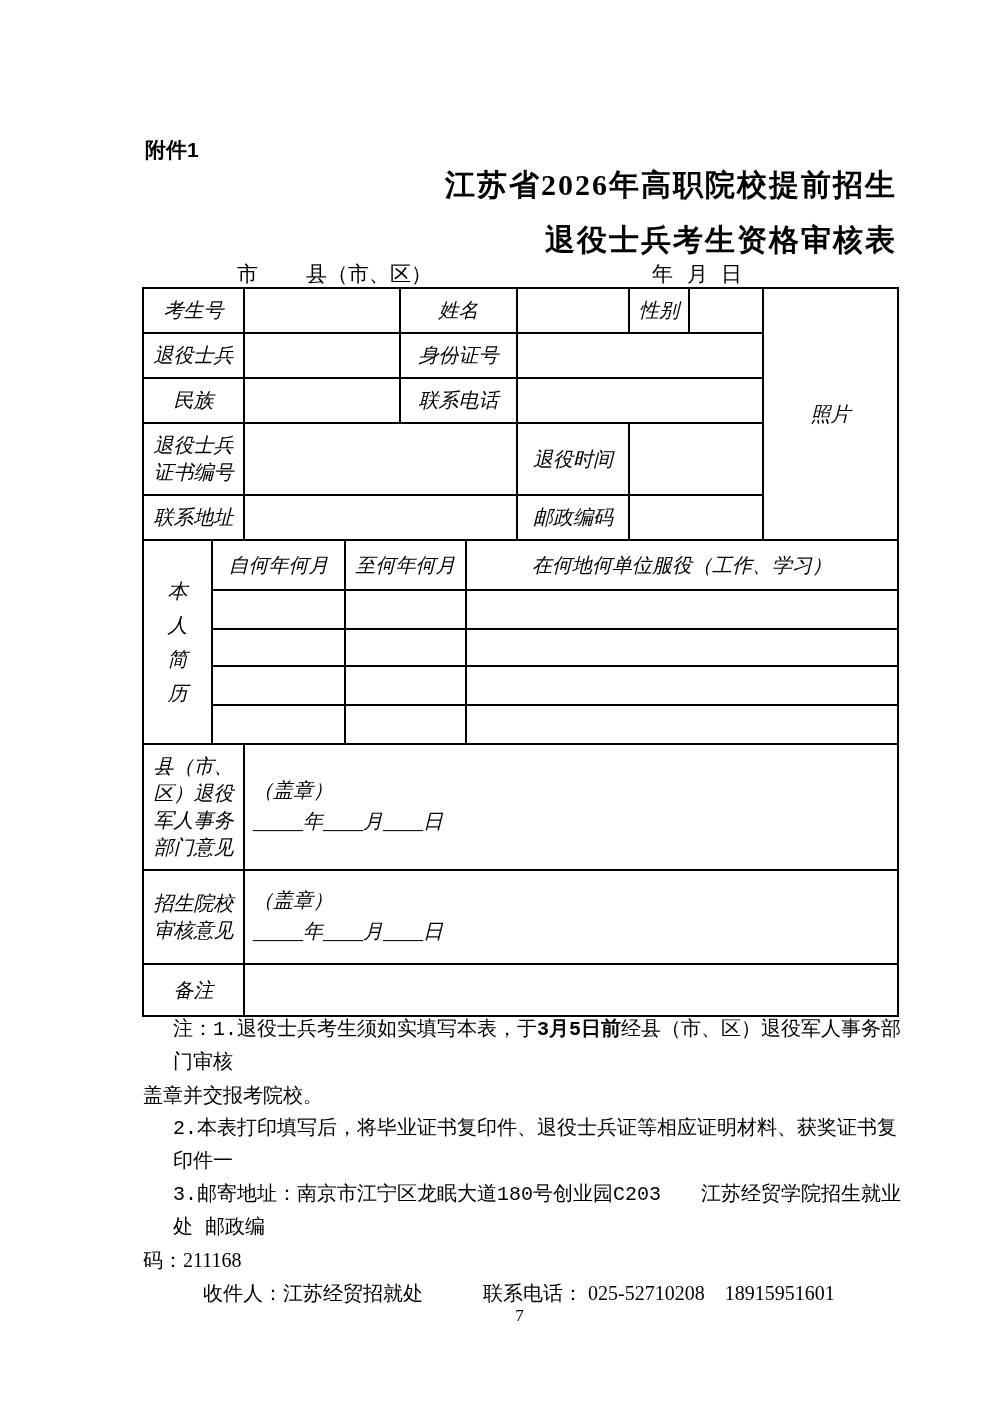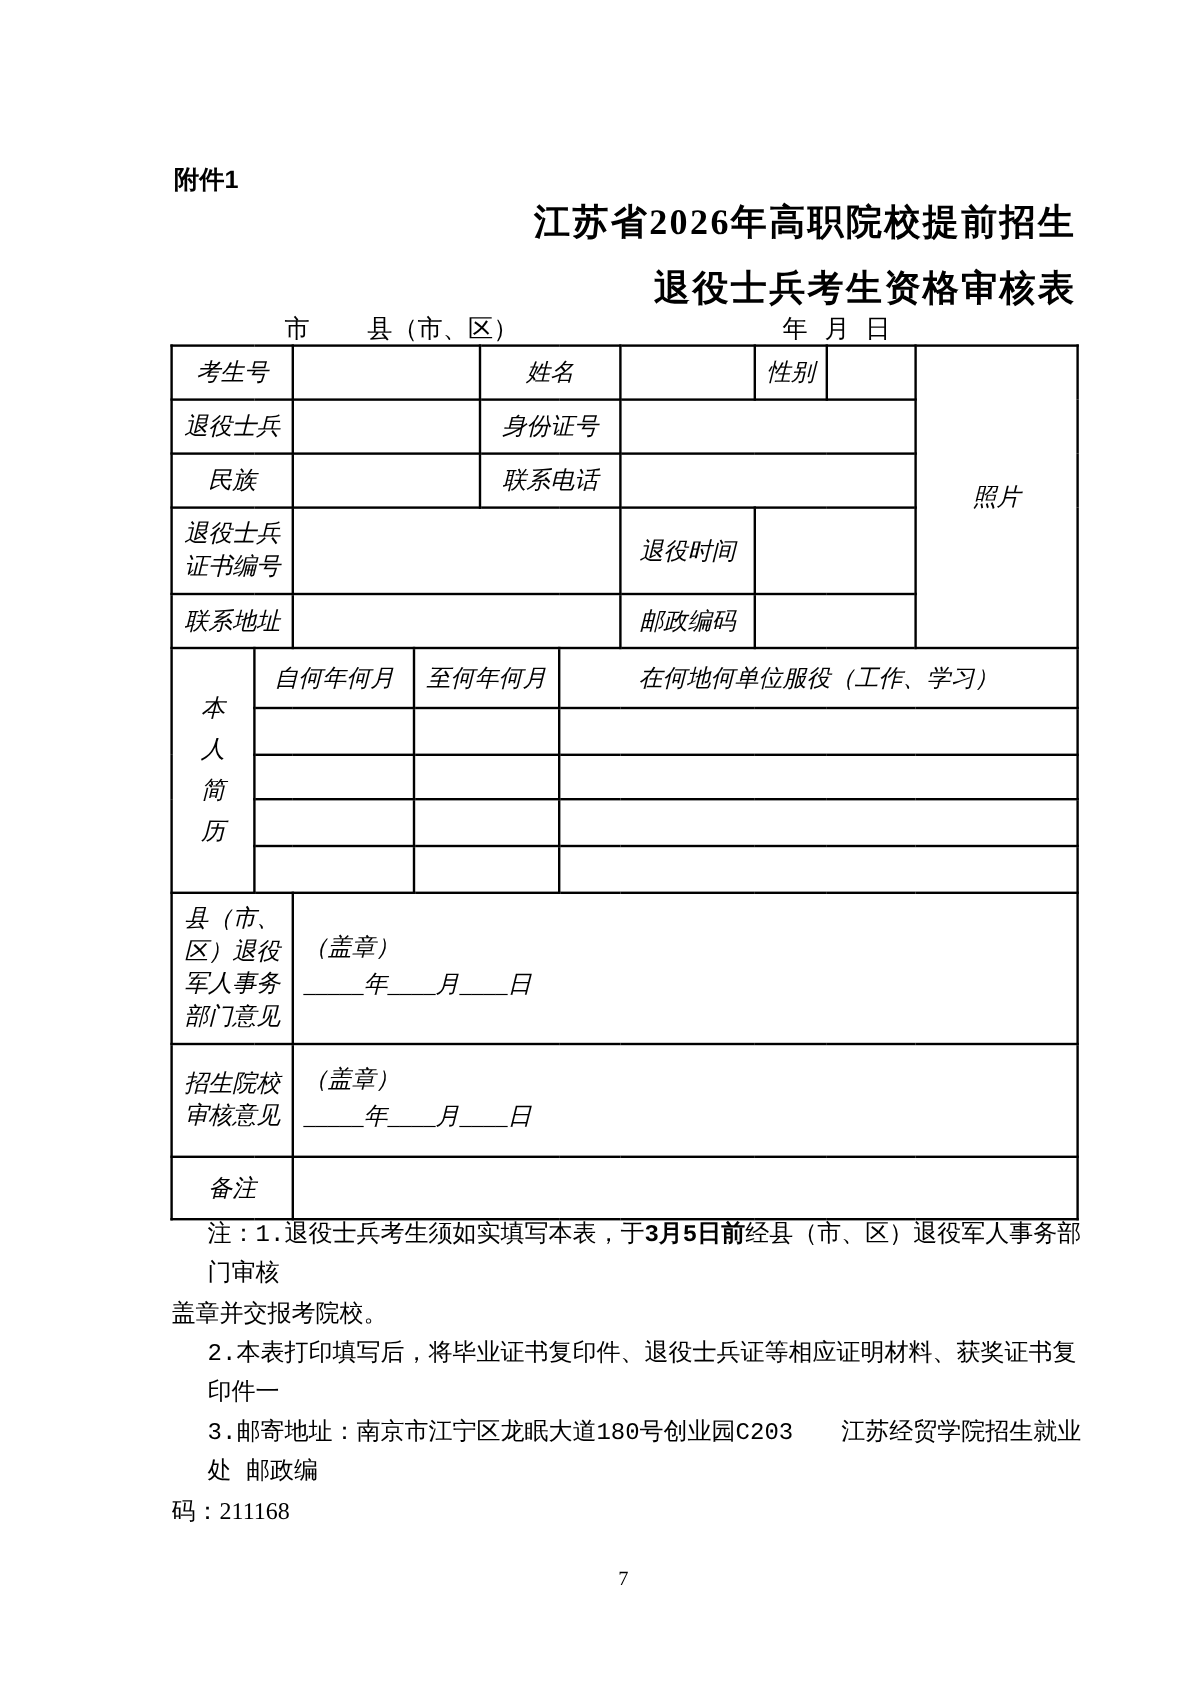--- a/index.html
+++ b/index.html
@@ -185,15 +185,16 @@
   </tr>
 </tbody>
   </table>
 
 <div class="notes">
   <div class="ind"><span>注：1.退役士兵考生须如实填写本表，于</span><b>3月5日前</b><span>经县（市、区）退役军人事务部门审核</span></div>
   <div>盖章并交报考院校。</div>
   <div class="ind">2.本表打印填写后，将毕业证书复印件、退役士兵证等相应证明材料、获奖证书复印件一</div>
   <div class="ind">3.邮寄地址：南京市江宁区龙眠大道180号创业园C203　　江苏经贸学院招生就业处 邮政编</div>
   <div>码：211168</div>
+  <div class="ind2">收件人：江苏经贸招就处　　　联系电话： 025-52710208　18915951601</div>
 </div>
 
 <div class="page-number">7</div>
 
 </body></html>

